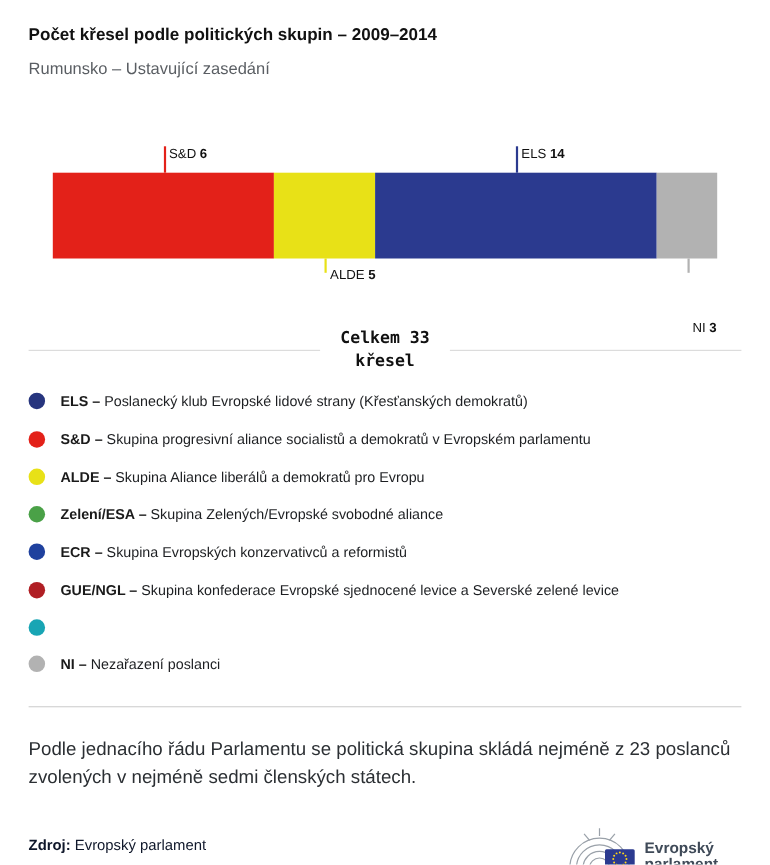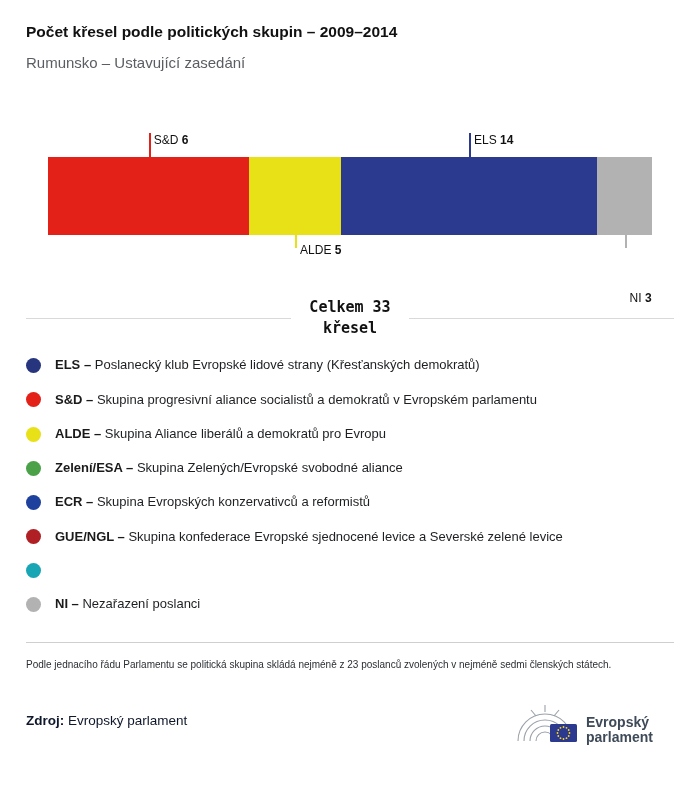--- a/index.html
+++ b/index.html
@@ -22,28 +22,28 @@
   .seg-label b { font-weight:700; }
   .seg-label.above { top:-24px; }
   .seg-label.below { top:calc(100% + 8px); }
 
   .total { margin-top:62px; display:flex; align-items:center; gap:18px; }
   .total .line { flex:1; height:1px; background:#d9d9d9; }
   .total .text { text-align:center; font-family:"DejaVu Sans Mono", monospace; font-weight:700; font-size:15px; line-height:1.4; color:#111; }
 
   .legend { margin-top:4px; }
   .legend h3 { font-size:14.5px; font-weight:700; margin:4px 0 0; color:#111; }
-  .legend-item { display:flex; align-items:center; margin-top:18px; }
+  .legend-item { display:flex; align-items:flex-start; margin-top:18px; }
   .legend-item .dot { width:15px; height:15px; border-radius:50%; flex:none; margin-right:14px; }
   .legend-item .txt { font-size:13px; line-height:1.25; }
   .legend-item .abbr { font-weight:700; }
   .legend-item .desc { font-weight:400; color:#1d1f22; }
 
   .divider { margin-top:30px; border-top:1px solid #cfcfcf; }
-  .note { margin-top:14px; font-size:10px; line-height:1.55; color:#2b2f33; max-width:648px; }
+  .note { margin-top:25px; font-size:17px; line-height:1.55; color:#2b2f33; max-width:648px; }
 
   .footer { margin-top:24px; display:flex; justify-content:space-between; align-items:center; }
   .source { font-size:13.5px; color:#0f172a; }
   .source .lbl { font-weight:700; }
 </style>
 </head>
 <body>
 
 <div class="page">
 

